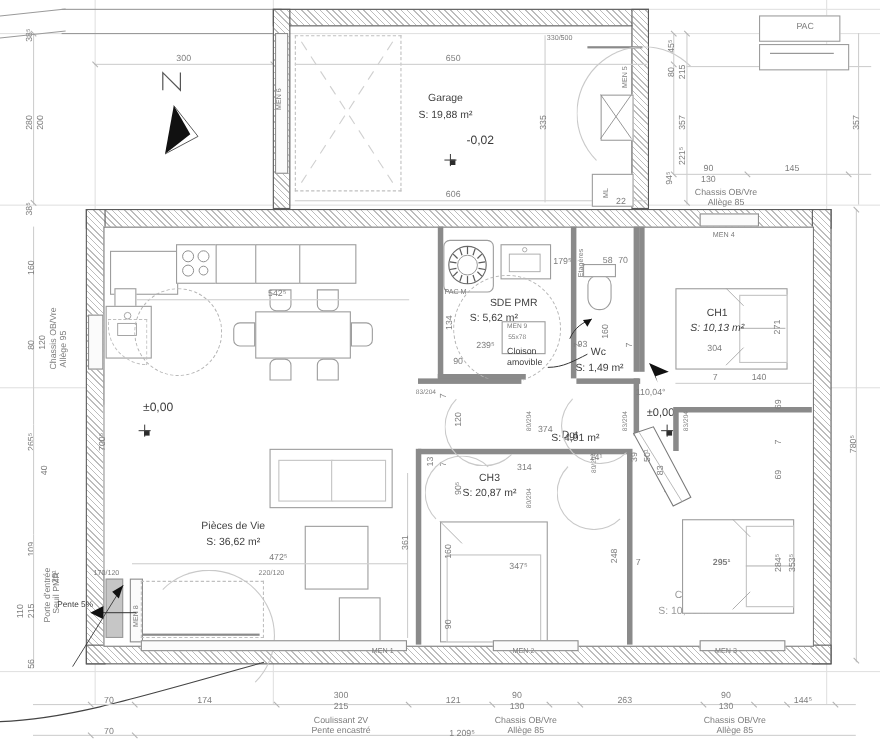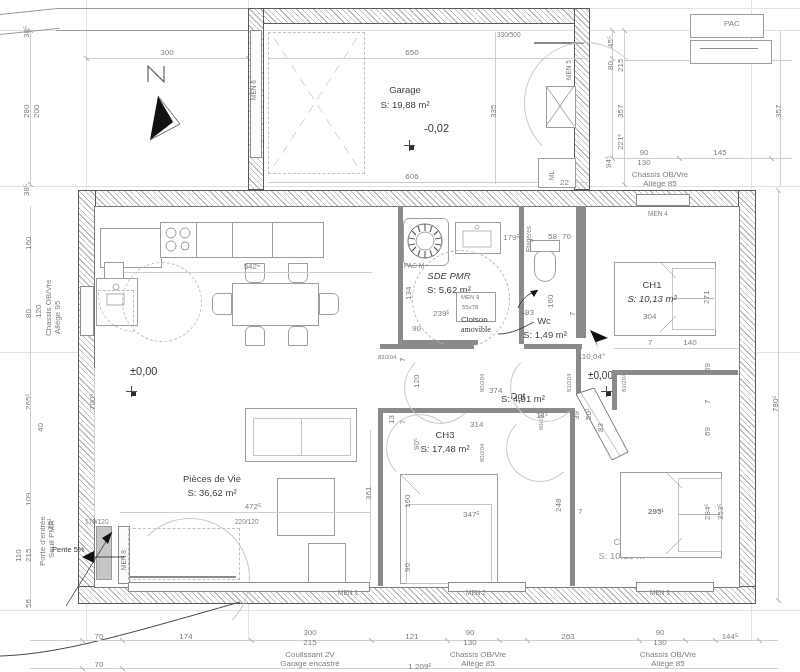--- a/index.html
+++ b/index.html
@@ -248,32 +248,32 @@
   <div class="lbl" style="left:404px;top:262px;font-size:6.5px;">PAC M</div>
 
   <div class="furn" style="left:455px;top:222px;width:44px;height:30px;"></div>
   <svg style="left:455px;top:222px;width:44px;height:30px;">
     <rect x="8" y="9" width="28" height="16" fill="none" stroke="#a5a5a5" stroke-width="0.8"></rect>
     <circle cx="22" cy="5" r="2" fill="none" stroke="#a5a5a5" stroke-width="0.8"></circle>
   </svg>
   <div class="lbl" style="left:503px;top:233px;">179⁵</div>
 
   <div class="circ" style="left:412px;top:250px;width:96px;height:96px;border-style:dashed;"></div>
-  <div class="lbl rm" style="left:411px;top:271px;width:76px;font-style:italic;">SDE PMR</div>
+  <div class="lbl rm" style="left:429px;top:271px;width:76px;">SDE PMR</div>
   <div class="lbl rm" style="left:411px;top:285px;width:76px;">S: 5,62 m²</div>
 
   <div class="furn" style="left:456px;top:292px;width:38px;height:28px;"></div>
   <div class="lbl" style="left:461px;top:294px;font-size:6px;">MEN 9</div>
   <div class="lbl" style="left:462px;top:304px;font-size:6px;">55x78</div>
   <div class="lbl" style="left:433px;top:309px;">239⁵</div>
   <div class="lbl vert" style="left:404px;top:300px;">134</div>
   <div class="lbl" style="left:412px;top:324px;">90</div>
 
   <div class="lbl dark" style="left:461px;top:315px;font-size:8px;">Cloison</div>
-  <div class="lbl dark" style="left:461px;top:325px;font-size:8px;font-family:Liberation Serif, serif;">amovible</div>
+  <div class="lbl dark" style="left:461px;top:325px;font-size:8px;">amovible</div>
   <svg style="left:496px;top:318px;width:40px;height:20px;">
     <path d="M2,16 C16,16 26,10 38,4" fill="none" stroke="#333" stroke-width="0.9"></path>
   </svg>
 
   <div class="thinwall" style="left:576px;top:206px;width:5px;height:132px;"></div>
   <div class="furn" style="left:534px;top:250px;width:20px;height:30px;border-radius:9px 9px 11px 11px;"></div>
   <div class="furn" style="left:530px;top:240px;width:28px;height:10px;"></div>
   <div class="lbl rm" style="left:522px;top:316px;width:44px;">Wc</div>
   <div class="lbl rm" style="left:515px;top:330px;width:60px;">S: 1,49 m²</div>
   <div class="lbl vert" style="left:546px;top:308px;">160</div>
@@ -357,21 +357,21 @@
   <div class="lbl vert" style="left:572px;top:420px;">39</div>
   <div class="lbl vert" style="left:584px;top:420px;">50¹</div>
   <div class="lbl vert" style="left:596px;top:432px;">83</div>
 
   <div class="thinwall" style="left:612px;top:370px;width:5px;height:40px;"></div>
   <div class="lbl vert" style="left:703px;top:372px;">69</div>
   <div class="lbl vert" style="left:703px;top:404px;">7</div>
   <div class="lbl vert" style="left:703px;top:436px;">69</div>
 
   <div class="lbl rm" style="left:415px;top:430px;width:60px;">CH3</div>
-  <div class="lbl rm" style="left:405px;top:444px;width:80px;">S: 17,48 m²</div>
+  <div class="lbl rm" style="left:405px;top:444px;width:80px;">S: 20,87 m²</div>
   <div class="furn" style="left:400px;top:474px;width:96px;height:108px;"></div>
   <div class="furn lt" style="left:406px;top:504px;width:84px;height:78px;"></div>
   <svg style="left:400px;top:474px;width:22px;height:22px;">
     <line x1="0" y1="0" x2="20" y2="20" stroke="#a5a5a5" stroke-width="0.8"></line>
     </svg>
   <div class="lbl vert" style="left:412px;top:450px;">90⁵</div>
   <div class="lbl vert" style="left:403px;top:508px;">160</div>
   <div class="lbl" style="left:463px;top:510px;">347⁵</div>
   <div class="lbl vert" style="left:554px;top:512px;">248</div>
   <div class="lbl vert" style="left:403px;top:572px;">90</div>
@@ -445,21 +445,21 @@
   <div class="tick" style="left:636px;top:640px;"></div>
   <div class="tick" style="left:682px;top:640px;"></div>
   <div class="tick" style="left:712px;top:640px;"></div>
   <div class="tick" style="left:756px;top:640px;"></div>
 
   <div class="lbl c" style="left:99px;top:632px;">70</div>
   <div class="lbl c" style="left:186px;top:632px;">174</div>
   <div class="lbl c" style="left:310px;top:628px;">300</div>
   <div class="lbl c" style="left:310px;top:638px;">215</div>
   <div class="lbl c" style="left:310px;top:650px;">Coulissant 2V</div>
-  <div class="lbl c" style="left:310px;top:659px;">Garage encastré</div>
+  <div class="lbl c" style="left:310px;top:659px;">Pente encastré</div>
   <div class="lbl c" style="left:412px;top:632px;">121</div>
   <div class="lbl c" style="left:470px;top:628px;">90</div>
   <div class="lbl c" style="left:470px;top:638px;">130</div>
   <div class="lbl c" style="left:478px;top:650px;">Chassis OB/Vre</div>
   <div class="lbl c" style="left:478px;top:659px;">Allège 85</div>
   <div class="lbl c" style="left:568px;top:632px;">263</div>
   <div class="lbl c" style="left:660px;top:628px;">90</div>
   <div class="lbl c" style="left:660px;top:638px;">130</div>
   <div class="lbl c" style="left:668px;top:650px;">Chassis OB/Vre</div>
   <div class="lbl c" style="left:668px;top:659px;">Allège 85</div>

